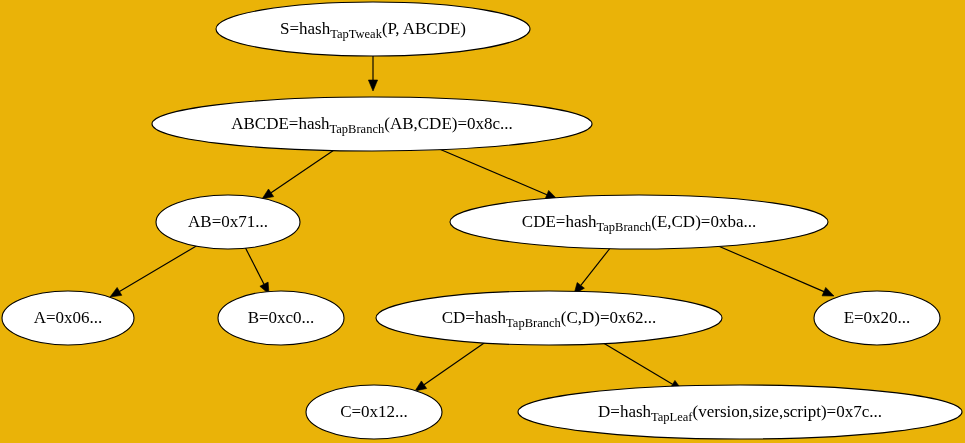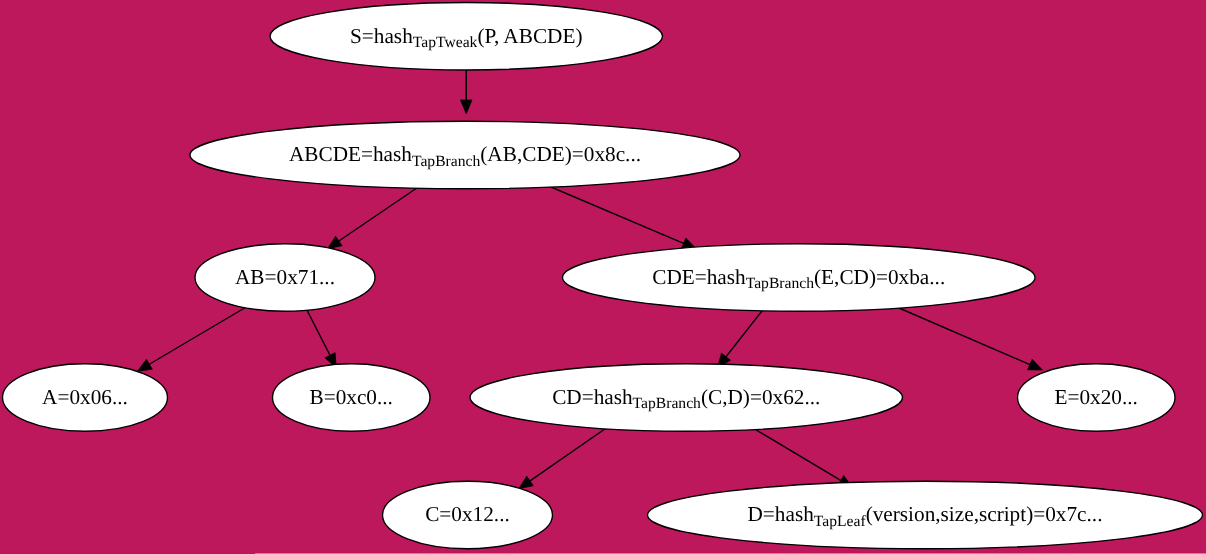--- a/index.html
+++ b/index.html
@@ -10,21 +10,21 @@
   body {
     width: 965px;
     height: 443px;
     overflow: hidden;
     font-family: "Liberation Serif", "DejaVu Serif", serif;
   }
   #graph-root {
     position: relative;
     width: 965px;
     height: 443px;
-    background: #be185d;
+    background: #eab308;
   }
   svg.graph-canvas {
     display: block;
     width: 965px;
     height: 443px;
   }
   .node-ellipse {
     fill: #ffffff;
     stroke: #000000;
     stroke-width: 1.1;

